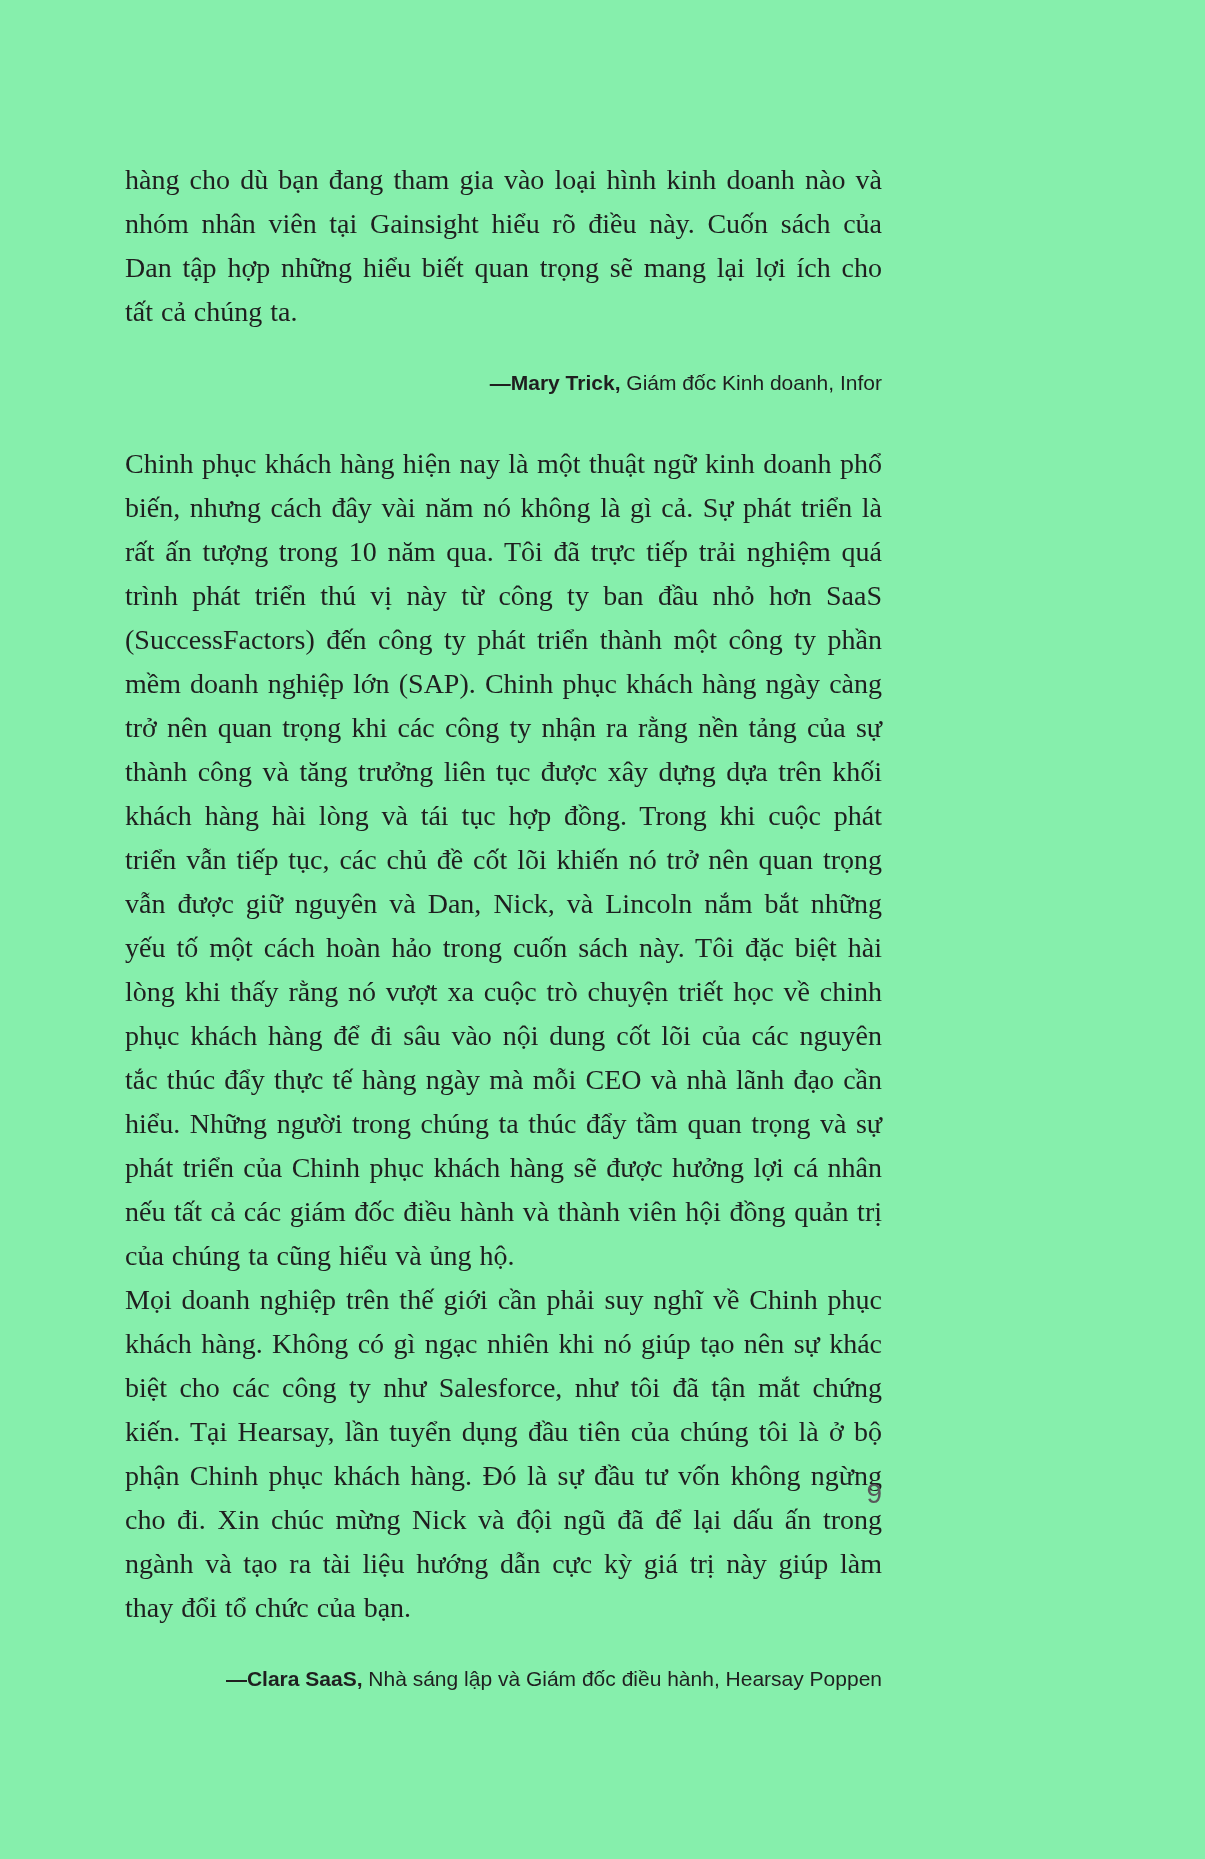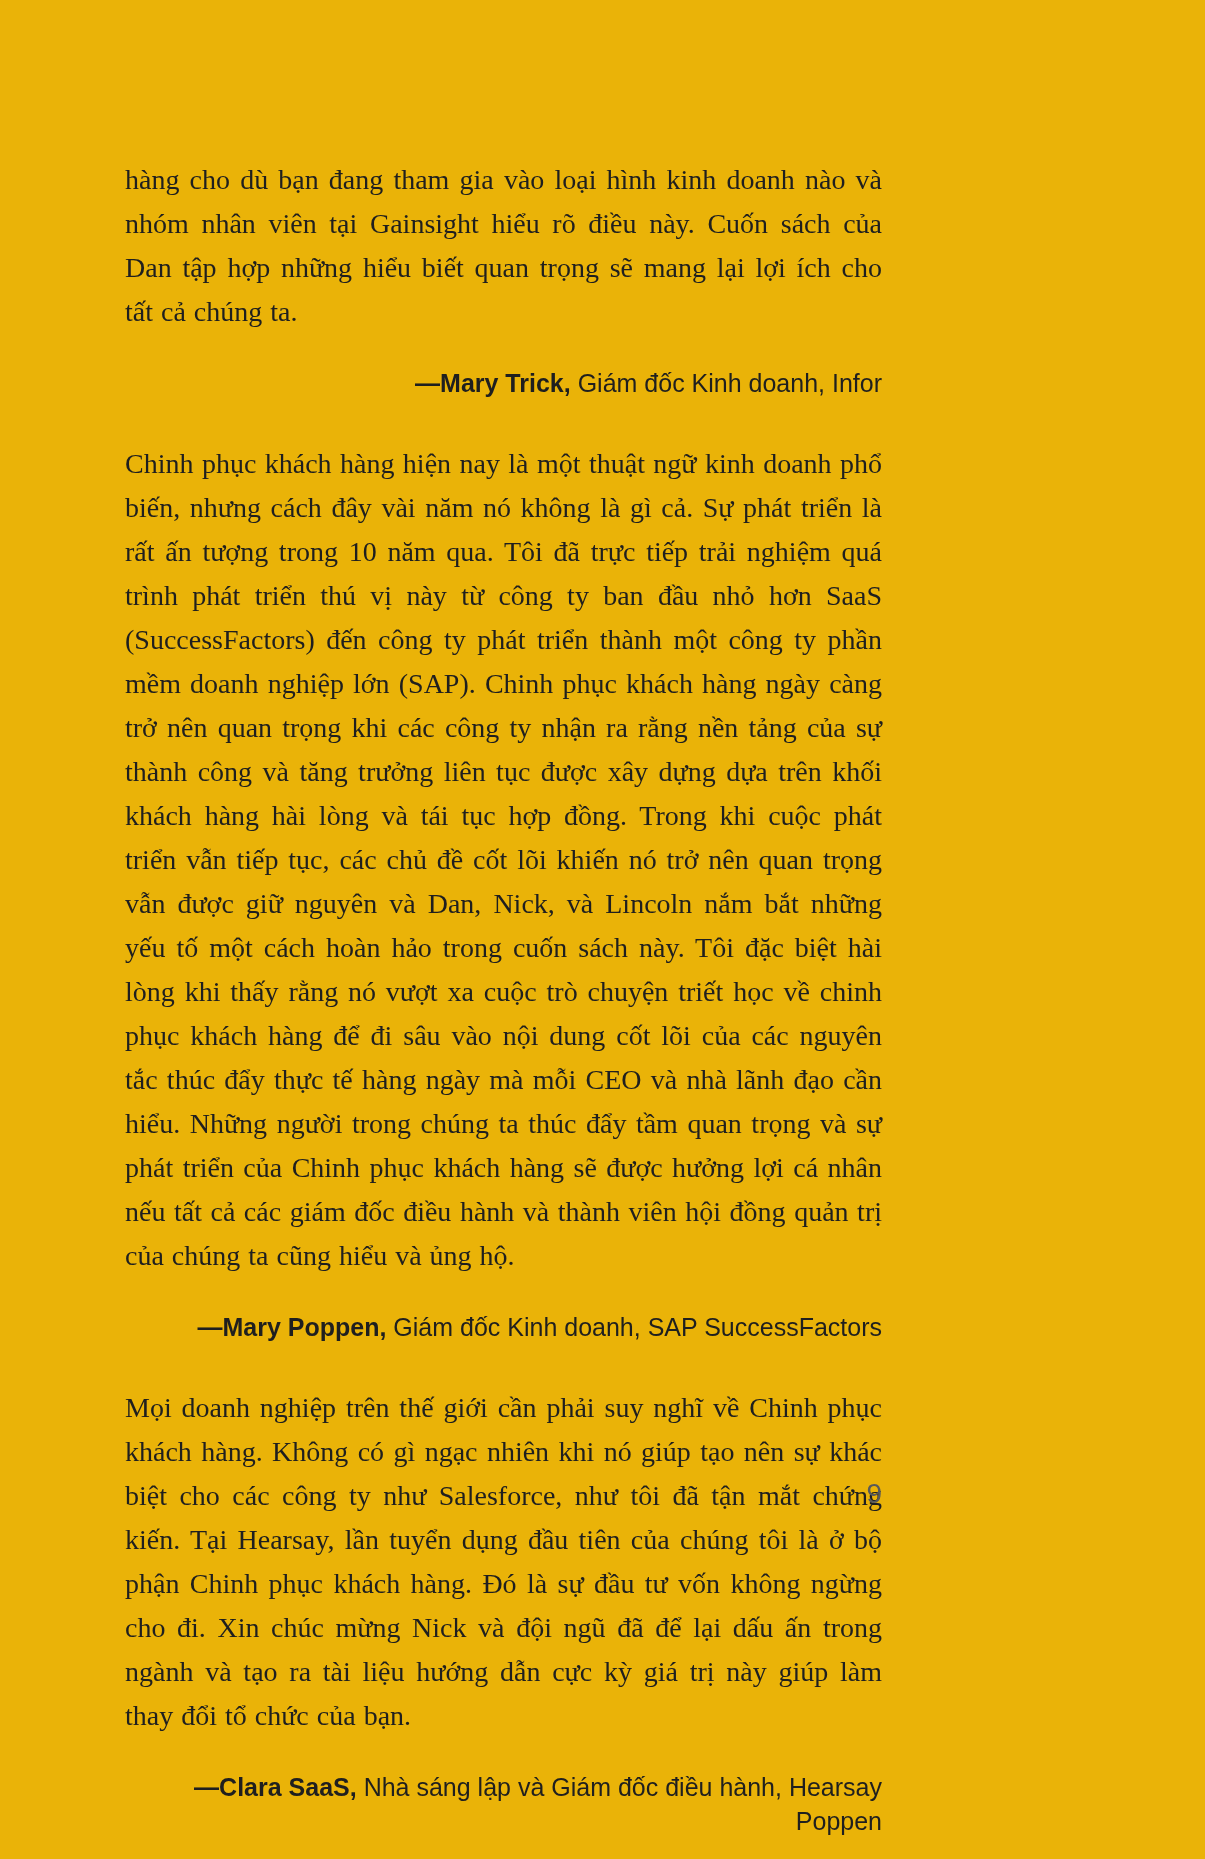--- a/index.html
+++ b/index.html
@@ -4,41 +4,41 @@
 <style>
   html, body {
     margin: 0;
     padding: 0;
     background: #ffffff;
   }
   .page {
     position: relative;
     width: 1205px;
     height: 1859px;
-    background: #eab308;
+    background: #86efac;
     overflow: hidden;
     font-family: "Liberation Serif", serif;
     color: #1f1f1f;
   }
   .content {
     position: absolute;
     top: 158px;
     left: 125px;
     width: 757px;
   }
   .body-para {
     font-size: 28px;
     line-height: 44px;
     text-align: justify;
     margin: 0;
     word-spacing: 1px;
   }
   .attribution {
     font-family: "Liberation Sans", sans-serif;
-    font-size: 25px;
+    font-size: 21px;
     line-height: 34px;
     text-align: right;
     margin: 32px 0 42px 0;
     color: #1f1f1f;
   }
   .attribution .name {
     font-weight: bold;
   }
   .page-number {
     position: absolute;
@@ -58,23 +58,20 @@
   <div class="content">
 
     <p class="body-para">hàng cho dù bạn đang tham gia vào loại hình kinh doanh nào và nhóm nhân viên tại Gainsight hiểu rõ điều này. Cuốn sách của Dan tập hợp những hiểu biết quan trọng sẽ mang lại lợi ích cho tất cả chúng ta.</p>
 
     <div class="attribution">
       <span class="name">—Mary Trick,</span><span> Giám đốc Kinh doanh, Infor</span>
     </div>
 
     <p class="body-para">Chinh phục khách hàng hiện nay là một thuật ngữ kinh doanh phổ biến, nhưng cách đây vài năm nó không là gì cả. Sự phát triển là rất ấn tượng trong 10 năm qua. Tôi đã trực tiếp trải nghiệm quá trình phát triển thú vị này từ công ty ban đầu nhỏ hơn SaaS (SuccessFactors) đến công ty phát triển thành một công ty phần mềm doanh nghiệp lớn (SAP). Chinh phục khách hàng ngày càng trở nên quan trọng khi các công ty nhận ra rằng nền tảng của sự thành công và tăng trưởng liên tục được xây dựng dựa trên khối khách hàng hài lòng và tái tục hợp đồng. Trong khi cuộc phát triển vẫn tiếp tục, các chủ đề cốt lõi khiến nó trở nên quan trọng vẫn được giữ nguyên và Dan, Nick, và Lincoln nắm bắt những yếu tố một cách hoàn hảo trong cuốn sách này. Tôi đặc biệt hài lòng khi thấy rằng nó vượt xa cuộc trò chuyện triết học về chinh phục khách hàng để đi sâu vào nội dung cốt lõi của các nguyên tắc thúc đẩy thực tế hàng ngày mà mỗi CEO và nhà lãnh đạo cần hiểu. Những người trong chúng ta thúc đẩy tầm quan trọng và sự phát triển của Chinh phục khách hàng sẽ được hưởng lợi cá nhân nếu tất cả các giám đốc điều hành và thành viên hội đồng quản trị của chúng ta cũng hiểu và ủng hộ.</p>
 
-    <div class="attribution">
-      <span class="name">—Mary Poppen,</span><span> Giám đốc Kinh doanh, SAP SuccessFactors</span>
-    </div>
 
     <p class="body-para">Mọi doanh nghiệp trên thế giới cần phải suy nghĩ về Chinh phục khách hàng. Không có gì ngạc nhiên khi nó giúp tạo nên sự khác biệt cho các công ty như Salesforce, như tôi đã tận mắt chứng kiến. Tại Hearsay, lần tuyển dụng đầu tiên của chúng tôi là ở bộ phận Chinh phục khách hàng. Đó là sự đầu tư vốn không ngừng cho đi. Xin chúc mừng Nick và đội ngũ đã để lại dấu ấn trong ngành và tạo ra tài liệu hướng dẫn cực kỳ giá trị này giúp làm thay đổi tổ chức của bạn.</p>
 
     <div class="attribution">
       <span class="name">—Clara SaaS,</span><span> Nhà sáng lập và Giám đốc điều hành, Hearsay Poppen</span>
     </div>
 
   </div>
 
   <div class="page-number">9</div>

